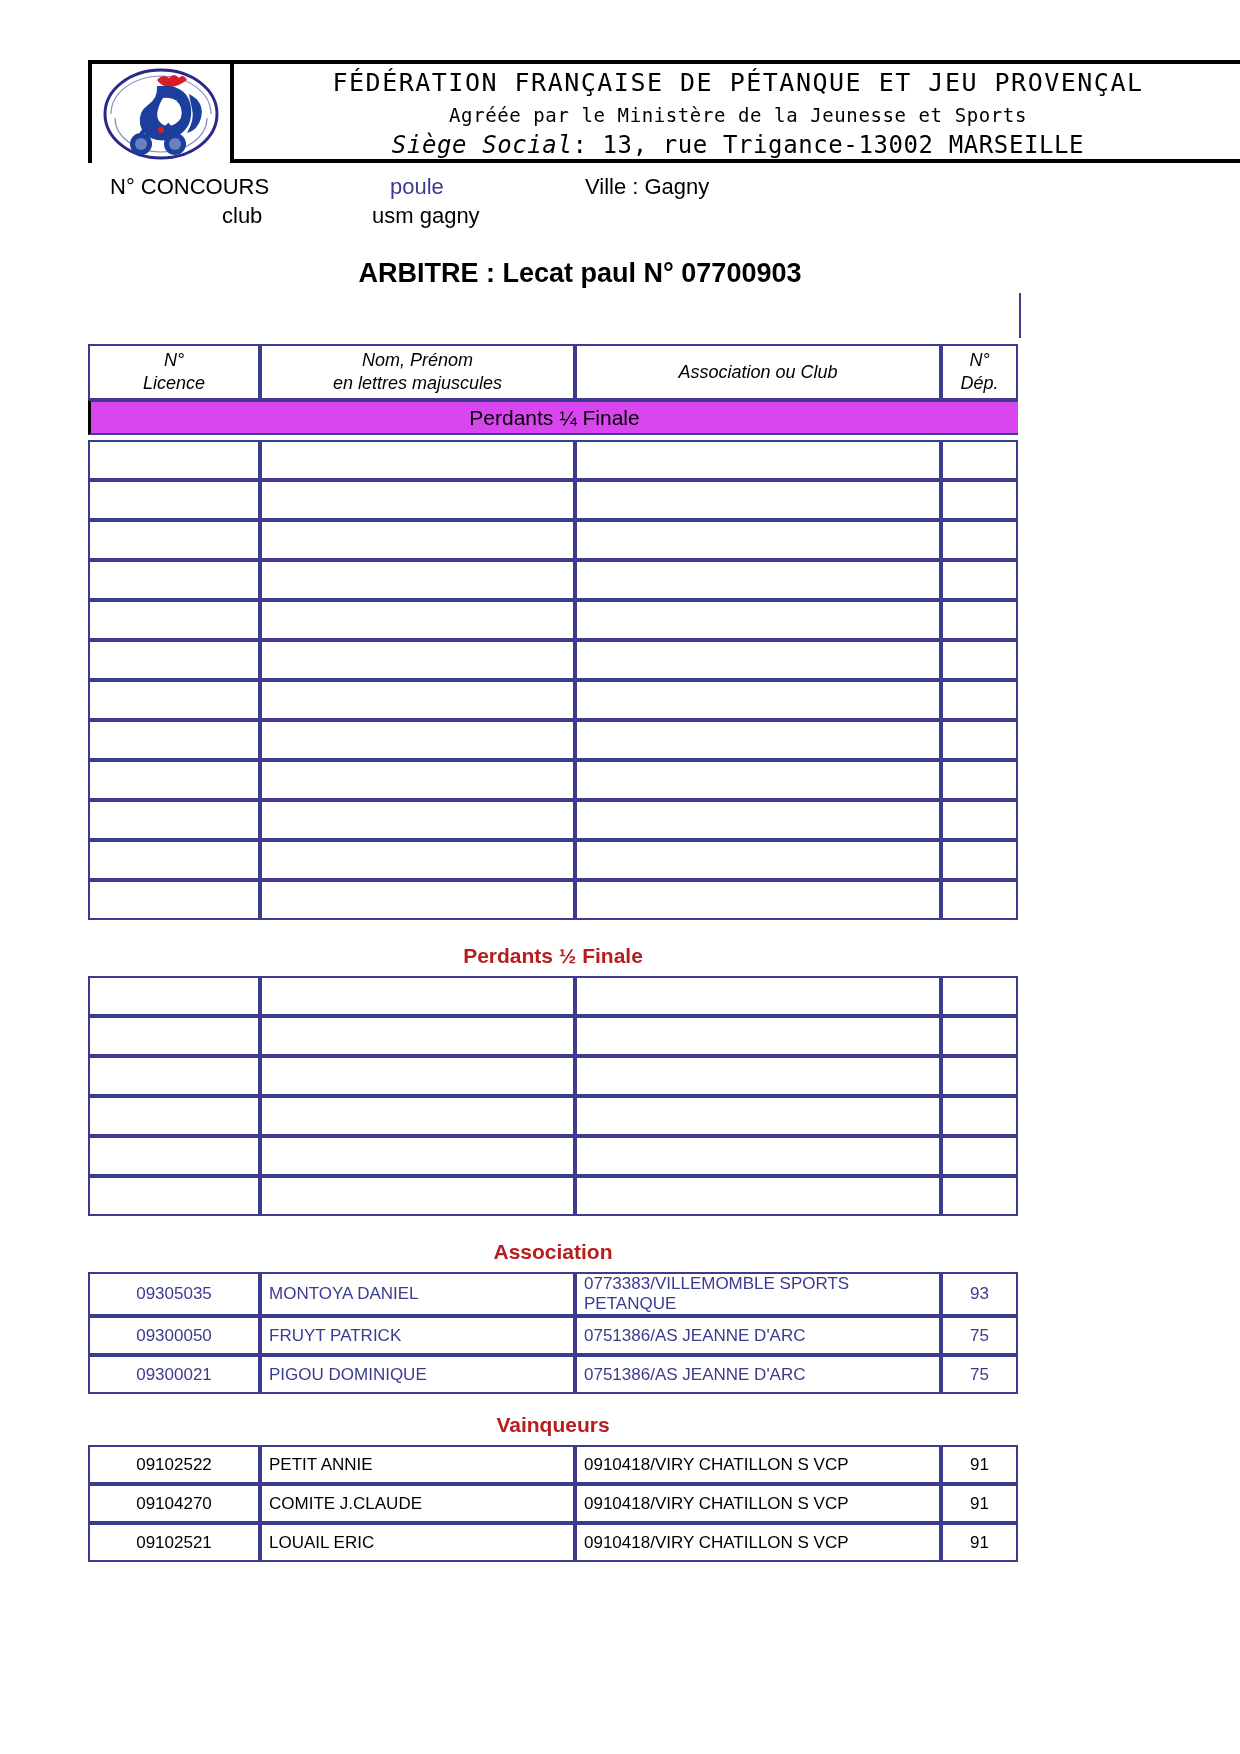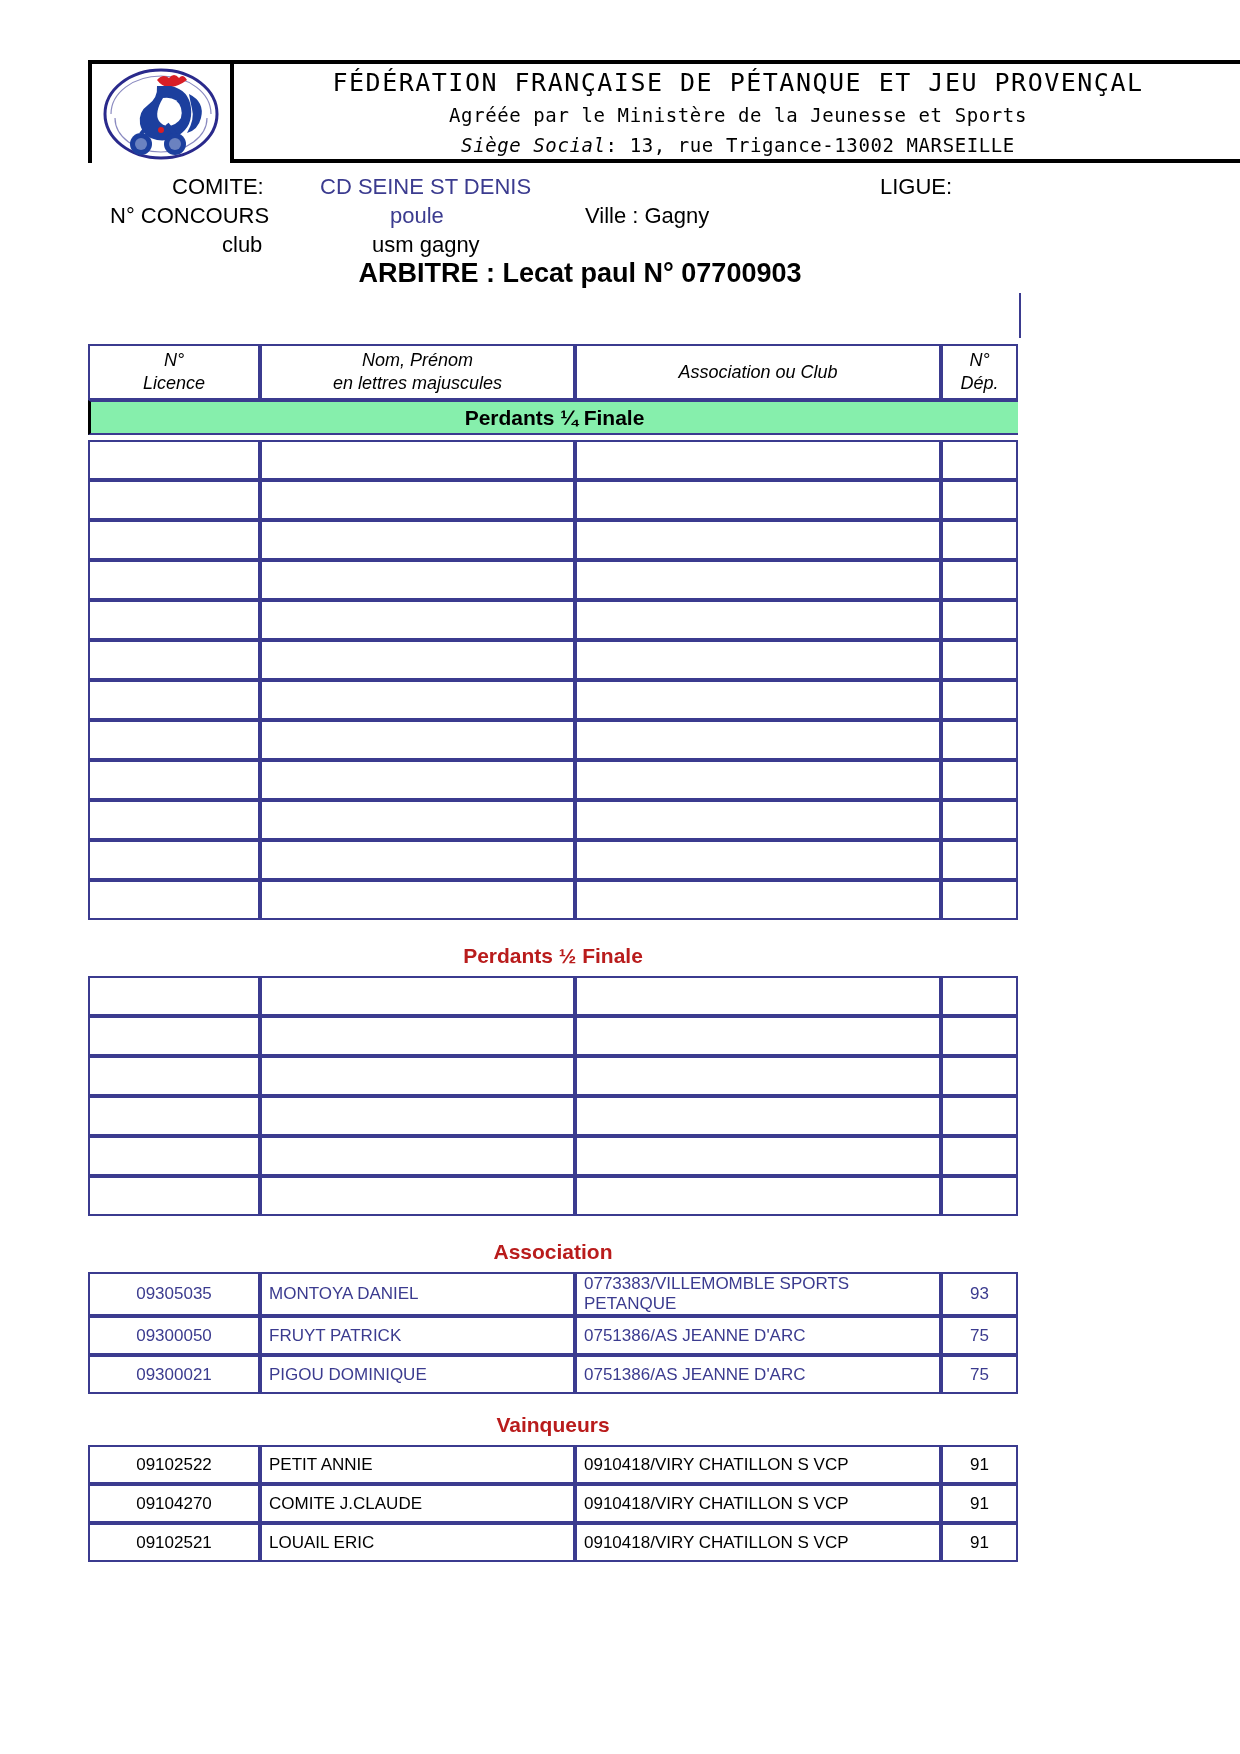--- a/index.html
+++ b/index.html
@@ -66,21 +66,21 @@
     white-space: nowrap;
     line-height: 34px;
   }
   .fed-line2 {
     font-size: 19px;
     letter-spacing: 0.6px;
     white-space: nowrap;
     line-height: 30px;
   }
   .fed-line3 {
-    font-size: 19px;
+    font-size: 24px;
     letter-spacing: 0.6px;
     white-space: nowrap;
     line-height: 30px;
   }
   .fed-line3 .ital { font-style: italic; }
 
   
   .info {
     position: absolute;
     left: 0;
@@ -186,26 +186,26 @@
   .band-quarter {
     position: absolute;
     left: 88px;
     top: 400px;
     width: 930px;
     height: 35px;
     box-sizing: border-box;
     border-top: 2px solid #3b3b8f;
     border-bottom: 2px solid #3b3b8f;
     border-left: 3px solid #000;
-    background: #86efac;
+    background: #d946ef;
     display: flex;
     align-items: center;
     justify-content: center;
     font-size: 21px;
-    font-weight: bold;
+    font-weight: normal;
   }
 </style>
 </head>
 <body>
 
 <div class="page">
 
   <div class="header-band">
     <div class="logo-cell">
       <svg class="logo-svg" width="120" height="92" viewBox="0 0 120 92" aria-hidden="true">
@@ -234,25 +234,20 @@
     <div class="fed-text">
       <div class="fed-line1">FÉDÉRATION FRANÇAISE DE PÉTANQUE ET JEU PROVENÇAL</div>
       <div class="fed-line2">Agréée par le Ministère de la Jeunesse et Sports</div>
       <div class="fed-line3">
         <span class="ital">Siège Social</span><span>: 13, rue Trigance-13002 MARSEILLE</span>
       </div>
     </div>
   </div>
 
   <div class="info">
-    <div class="info-row">
-      <span class="lbl-comite">COMITE:</span>
-      <span class="val-comite">CD SEINE ST DENIS</span>
-      <span class="lbl-ligue">LIGUE:</span>
-    </div>
     <div class="info-row">
       <span class="lbl-conc">N° CONCOURS</span>
       <span class="val-poule">poule</span>
       <span class="val-ville">Ville : Gagny</span>
     </div>
     <div class="info-row">
       <span class="lbl-club">club</span>
       <span class="val-club">usm gagny</span>
     </div>
   </div>

